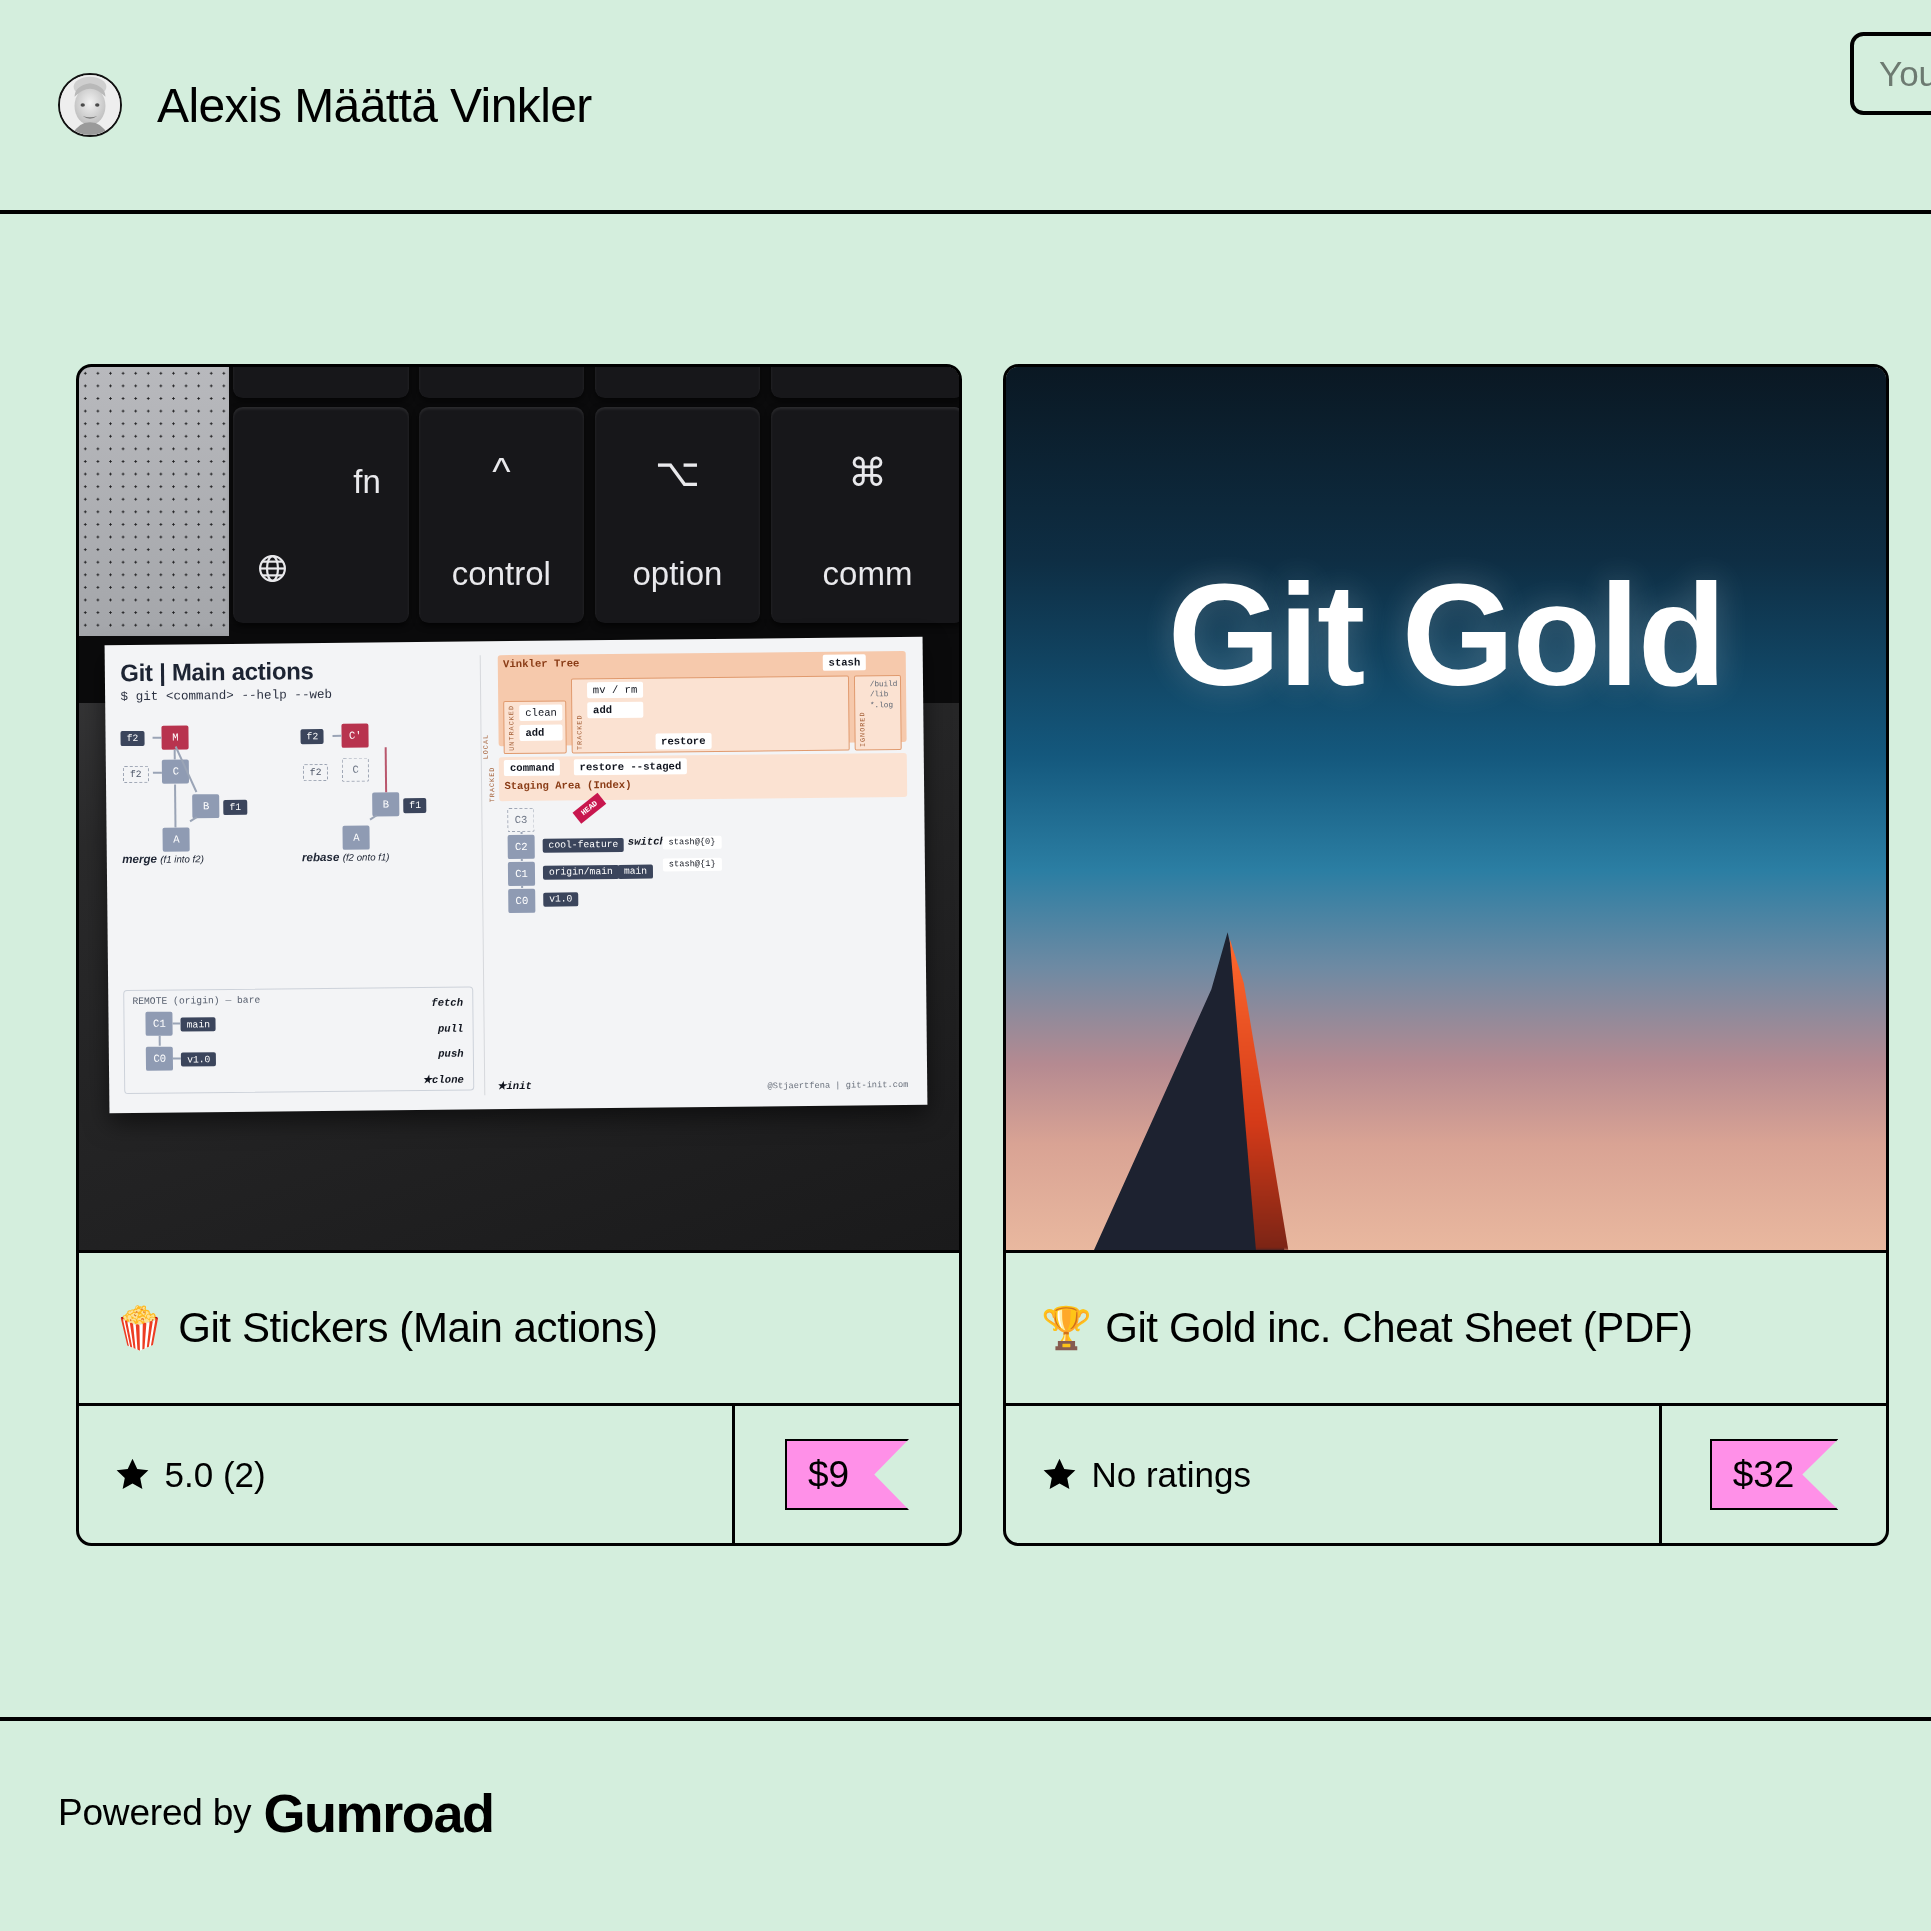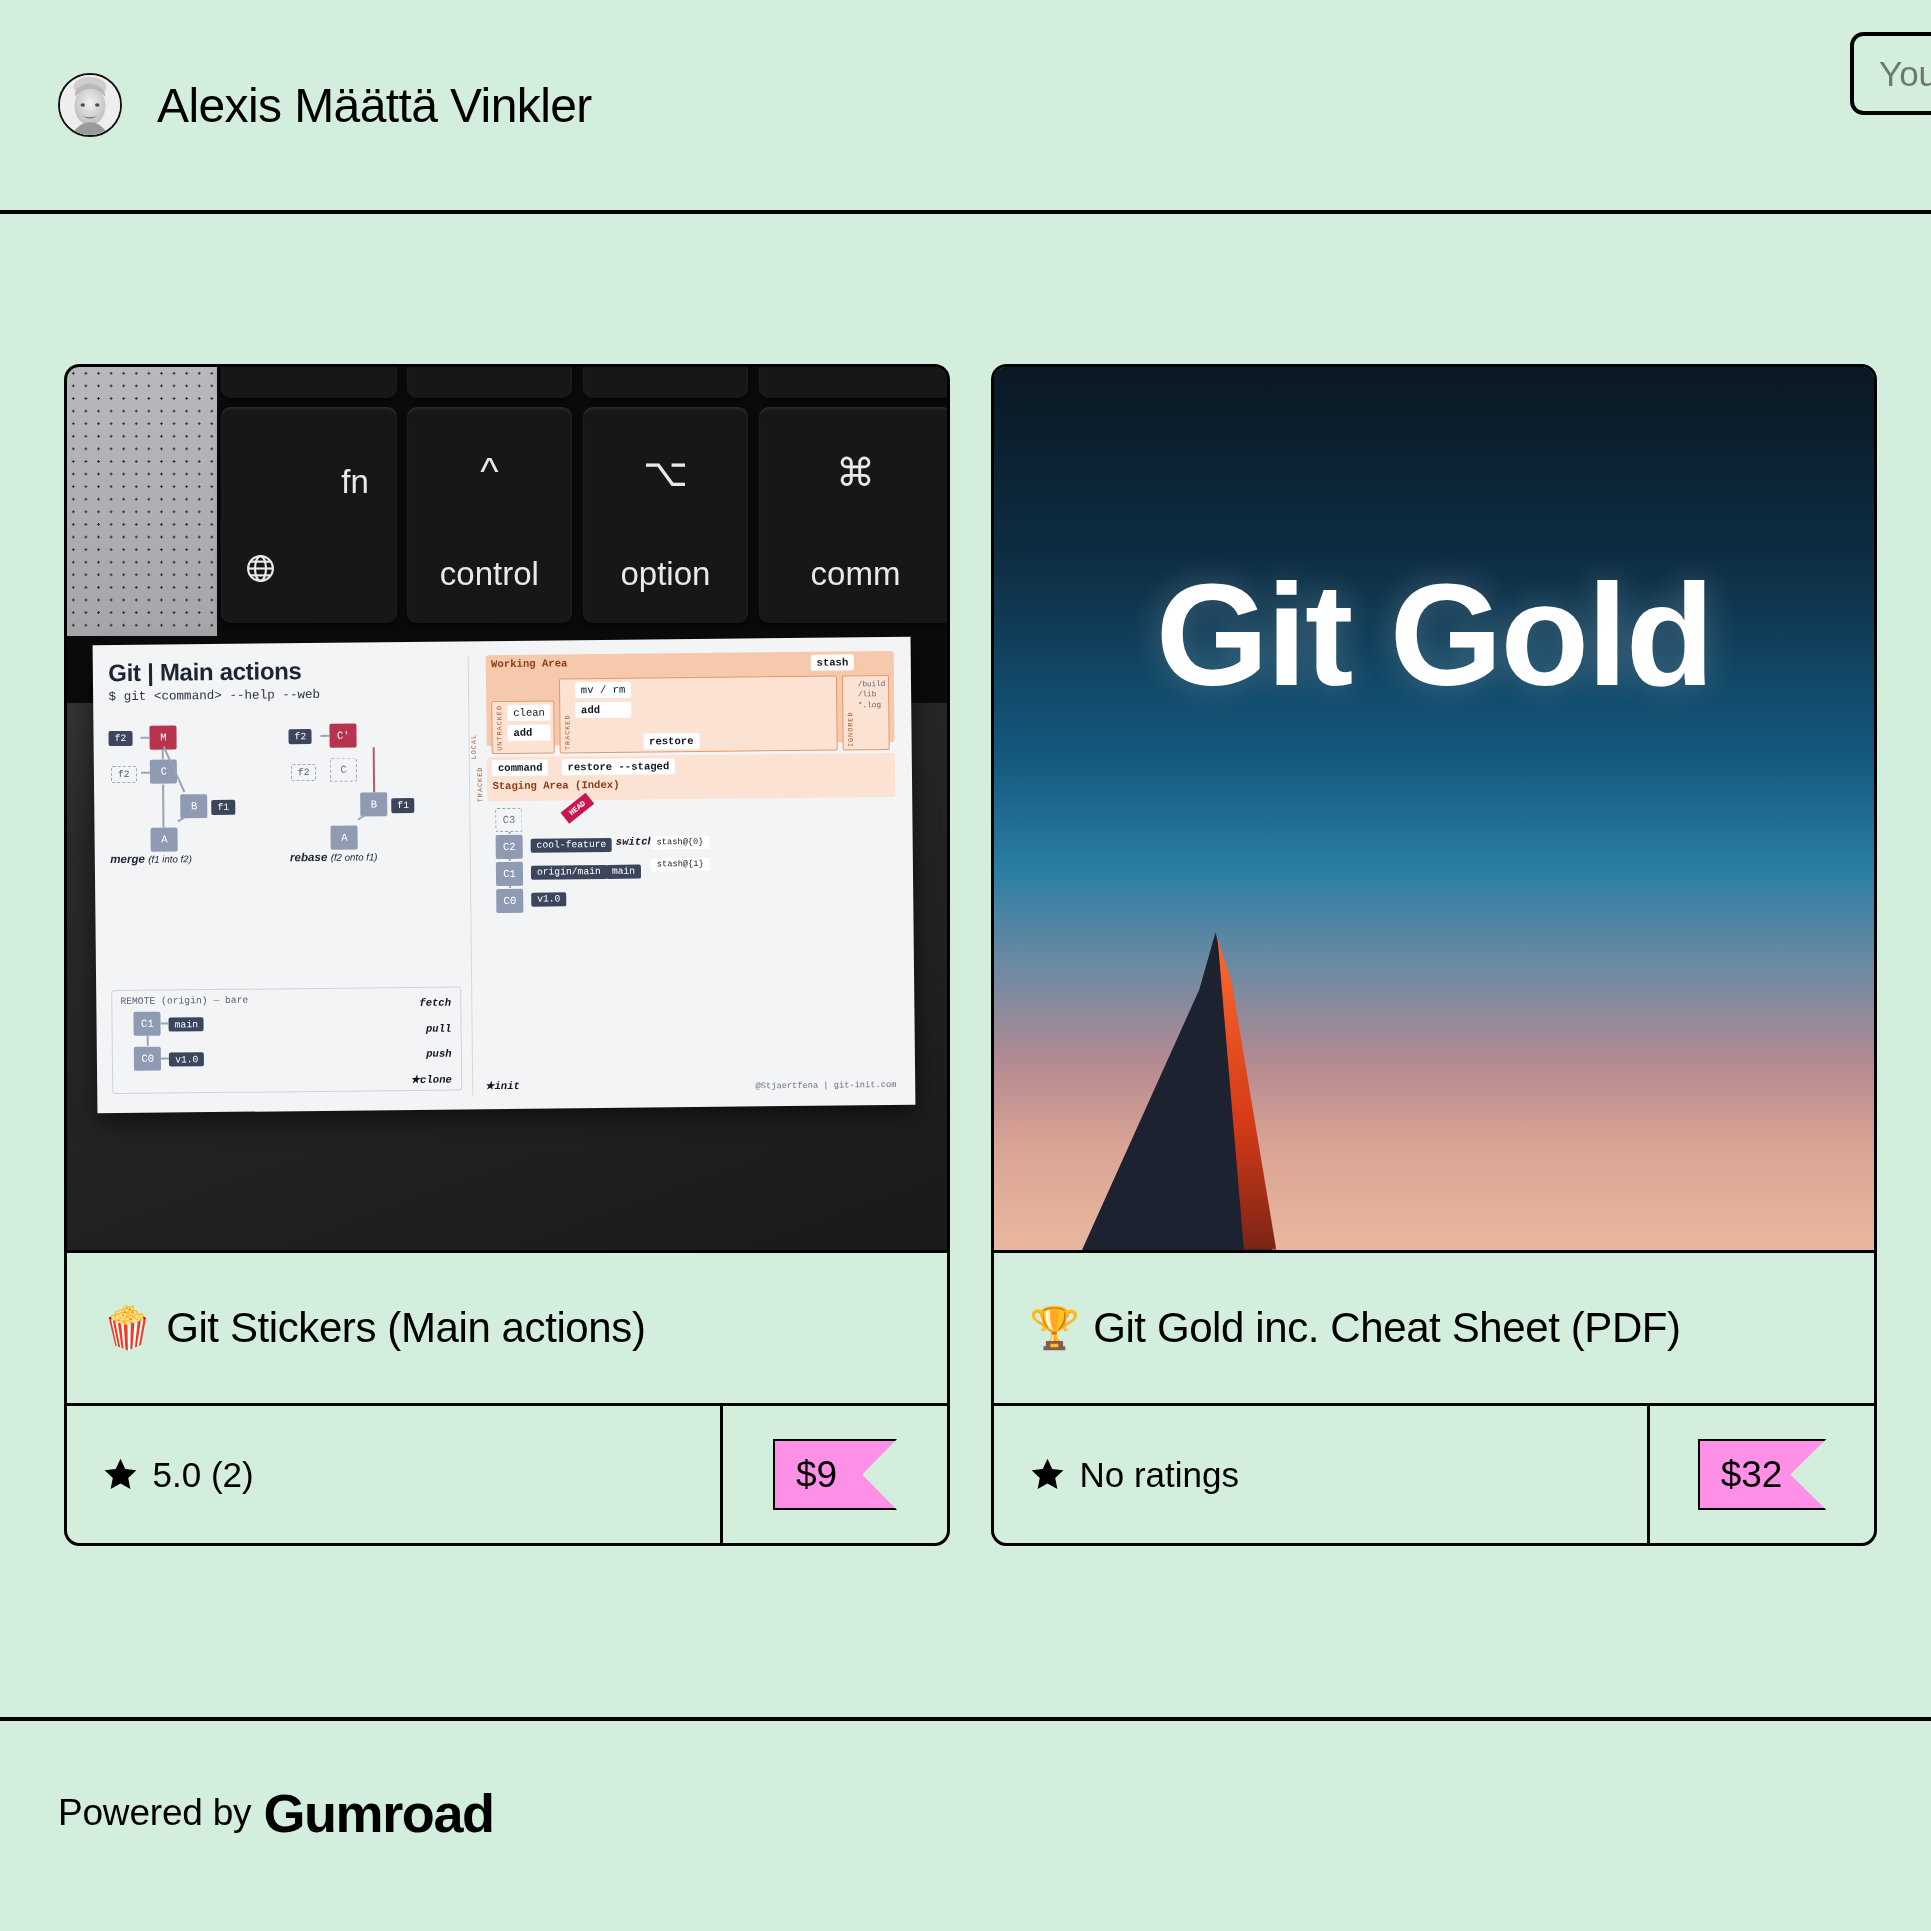--- a/index.html
+++ b/index.html
@@ -71,21 +71,21 @@
     font-size: 35px;
     color: #5e6b62;
     padding: 0 25px;
     outline: none;
   }
   .header-search::placeholder { color: #6d7a71; opacity: 1; }
 
   
   .main-area {
     position: absolute;
-    top: 214px; left: 4px;
+    top: 214px; left: 16px;
     width: 1594px;
     height: 1502px;
   }
 
   .product-grid {
     position: absolute;
     top: 150px;
     left: 60px;
     width: 1813px;
     display: flex;
@@ -499,21 +499,21 @@
                     <div class="arrow-lbl" style="position:absolute;right:9.7px;top:60px;">push</div>
                     <div class="arrow-lbl" style="position:absolute;right:9.7px;bottom:3.9px;">★clone</div>
                   </div>
                 </div>
 
                 <div class="sk-right">
                   <div class="vlabel" style="position:absolute;left:0;top:21px;height:83px;">LOCAL</div>
 
                   <div class="wt-box" style="height:91px;">
                     <div style="display:flex;justify-content:space-between;align-items:flex-start;">
-                      <div class="wt-title">Working Area</div>
+                      <div class="wt-title">Vinkler Tree</div>
                       <div class="cmd b" style="margin-right:35px;">stash</div>
                     </div>
                     <div style="display:flex;gap:4.8px;margin-top:4.8px;align-items:stretch;">
                       <div class="sub-box" style="display:flex;gap:3.9px;margin-top:22px;">
                         <div class="vlabel">UNTRACKED</div>
                         <div style="display:flex;flex-direction:column;gap:4.8px;">
                           <div class="cmd">clean</div>
                           <div class="cmd b">add</div>
                         </div>
                       </div>

